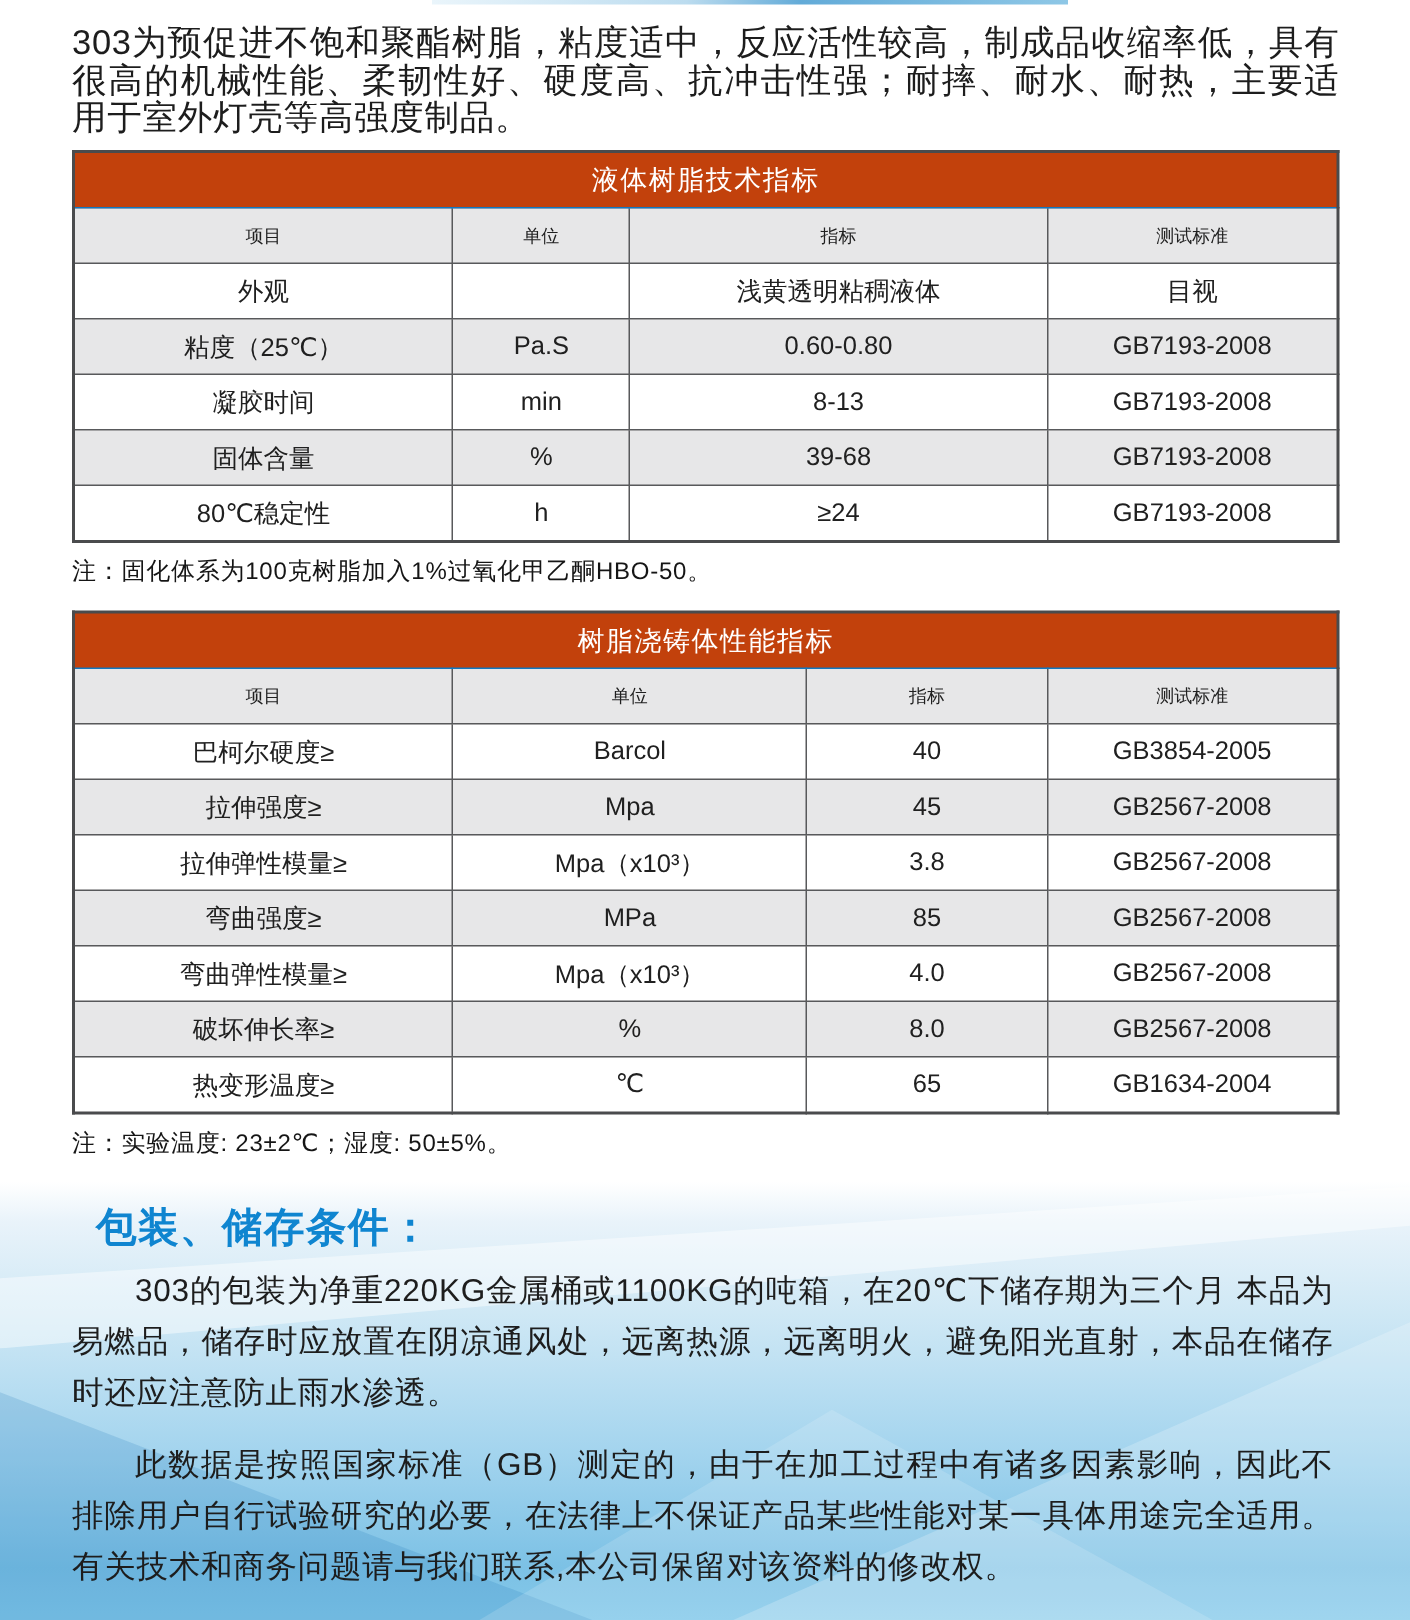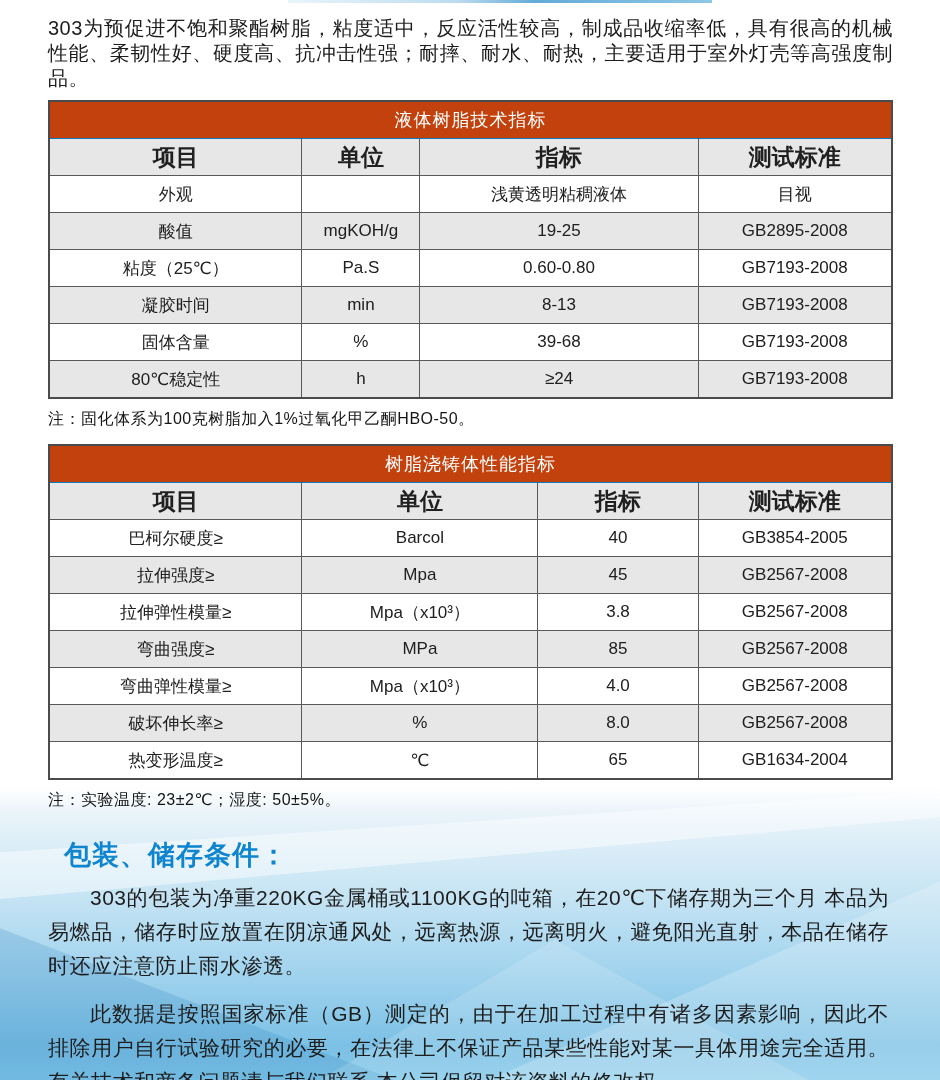--- a/index.html
+++ b/index.html
@@ -25,40 +25,40 @@
   .bg-bottom .facet{position:absolute;inset:0;}
   .facet-a{background:rgba(255,255,255,0.45);clip-path:polygon(0 22%,100% 1%,100% 10%,0 38%);}
   .facet-b{background:rgba(255,255,255,0.22);clip-path:polygon(100% 32%,100% 100%,52% 100%);}
   .facet-c{background:rgba(26,118,184,0.18);clip-path:polygon(0 48%,42% 100%,0 100%);}
   .facet-d{background:rgba(255,255,255,0.15);clip-path:polygon(34% 100%,59% 52%,86% 100%);}
 
   .content{position:absolute;left:48px;right:47px;top:0;z-index:2;}
 
   .intro{
     margin:16px 0 0 0;
-    font-size:20px;line-height:25px;
+    font-size:23px;line-height:25px;
     text-align:justify;letter-spacing:0.5px;color:#1d1d1d;
   }
 
   table.spec{
     width:100%;border-collapse:collapse;margin-top:9px;
     border:2px solid #4a4b4d;
   }
   table.spec td,table.spec th{
     border:1px solid #58595b;
     height:36px;text-align:center;vertical-align:middle;
     font-size:17px;font-weight:normal;color:#202020;
     padding:0 4px;
   }
   tr.title-row td{
     background:#c2410c;color:#ffffff;
     font-size:18px;height:36px;letter-spacing:1px;
     border:1px solid #0f78c2;
   }
-  tr.head-row th{background:#e7e7e8;font-size:23px;font-weight:bold;}
+  tr.head-row th{background:#e7e7e8;font-size:12px;}
   tbody tr:nth-child(even) td{background:#e7e7e8;}
   tbody tr:nth-child(odd) td{background:#ffffff;}
 
   
   .t1 col.c1{width:30%;} .t1 col.c2{width:14%;} .t1 col.c3{width:33%;} .t1 col.c4{width:23%;}
   
   .t2 col.c1{width:30%;} .t2 col.c2{width:28%;} .t2 col.c3{width:19%;} .t2 col.c4{width:23%;}
 
   .note{
     margin:7px 0 12px 0;
@@ -116,26 +116,20 @@
           </tr>
       </thead>
       <tbody>
           <tr>
             <td>外观</td>
             <td></td>
             <td>浅黄透明粘稠液体</td>
             <td>目视</td>
           </tr>
           <tr>
-            <td>酸值</td>
-            <td>mgKOH/g</td>
-            <td>19-25</td>
-            <td>GB2895-2008</td>
-          </tr>
-          <tr>
             <td>粘度（25℃）</td>
             <td>Pa.S</td>
             <td>0.60-0.80</td>
             <td>GB7193-2008</td>
           </tr>
           <tr>
             <td>凝胶时间</td>
             <td>min</td>
             <td>8-13</td>
             <td>GB7193-2008</td>

